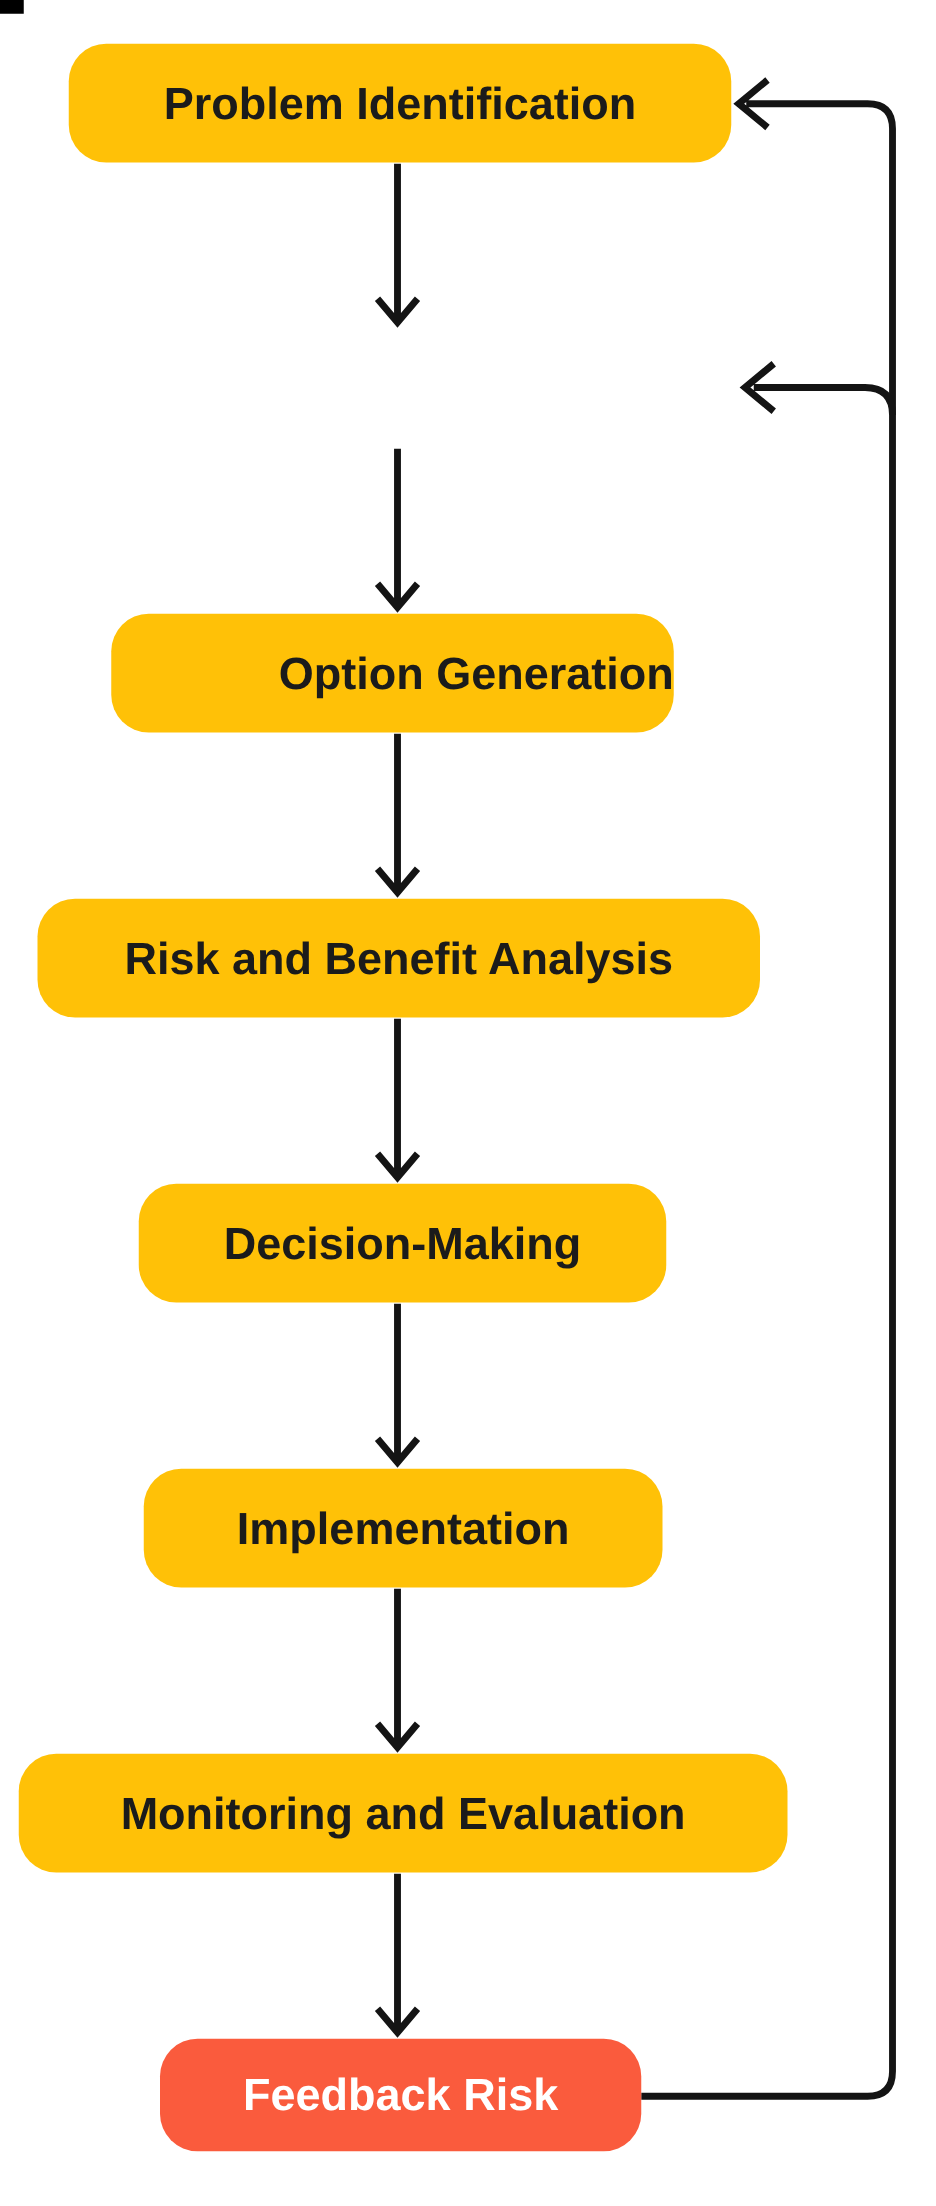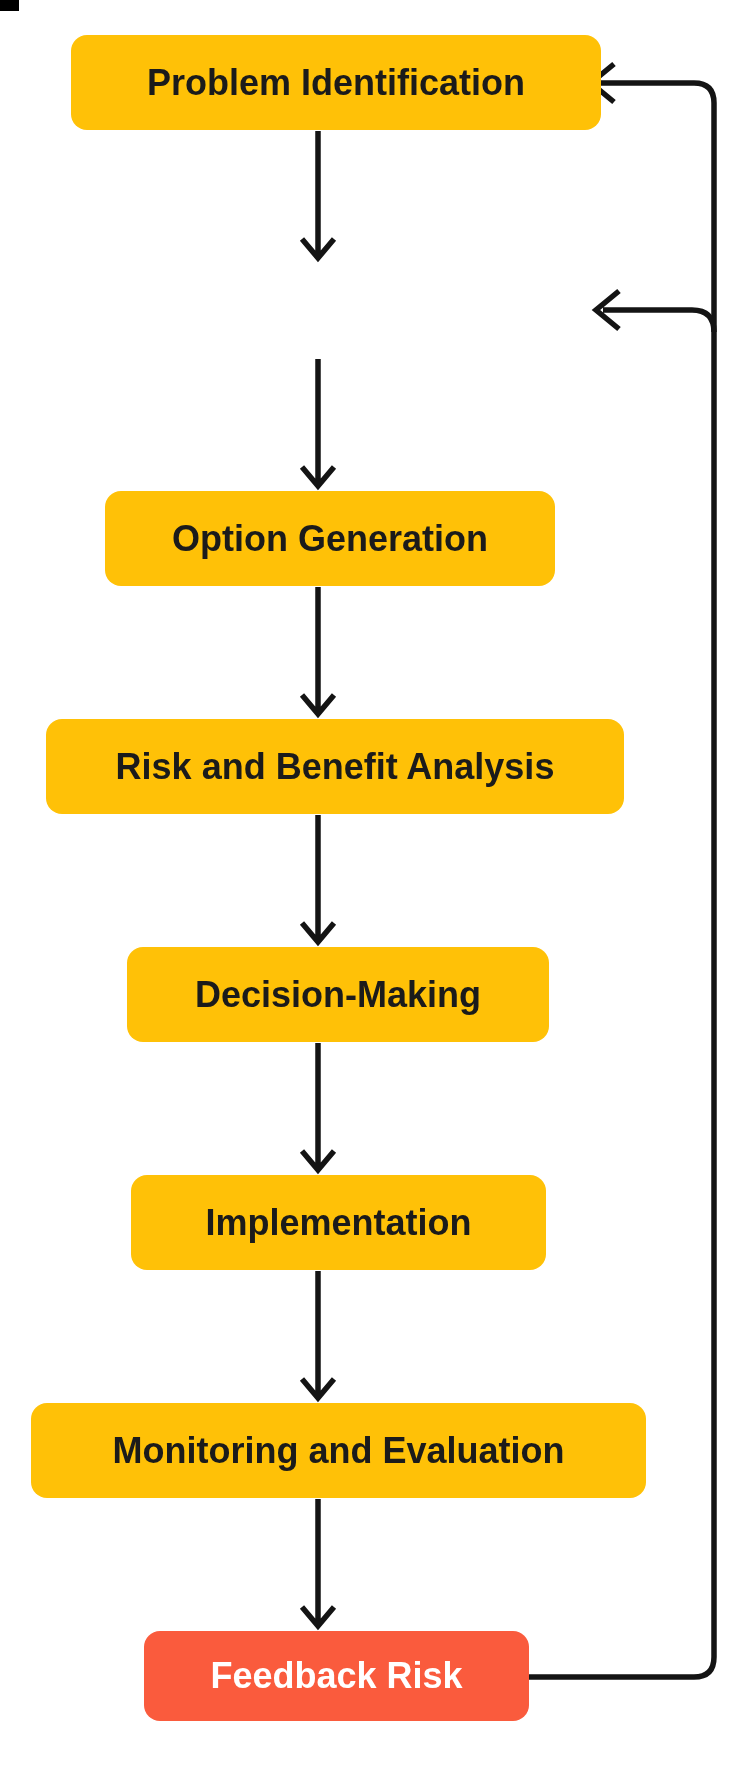--- a/index.html
+++ b/index.html
@@ -21,26 +21,25 @@
   }
   .arrows path {
     fill: none;
     stroke: #141414;
     stroke-width: 5.5;
     stroke-linecap: butt;
     stroke-linejoin: miter;
   }
   .node {
     position: absolute;
-    border-radius: 16px;
+    border-radius: 30px;
     display: flex;
     align-items: center;
     justify-content: center;
     box-sizing: border-box;
-    margin-left: 16px;
   }
   .node-label {
     font-size: 36px;
     font-weight: 700;
     line-height: 1;
     white-space: nowrap;
     letter-spacing: 0px;
   }
   .corner-artifact {
     position: absolute;
@@ -74,21 +73,21 @@
     <path d="M318 1499 V1625 M302 1607 L318 1626 L334 1607" stroke="#141414"></path>
 
     <path d="M513 1677 L694 1677 Q714 1677 714 1657 L714 103 Q714 83 694 83 L597 83 M614 64 L591 83 L614 102" stroke="#141414"></path>
 
     <path d="M714 332 Q714 310 692 310 L603 310 M619 291 L596 310 L619 329" stroke="#141414"></path>
   </svg>
 
   <div class="node n0" style="background: rgb(255, 193, 7); color: rgb(27, 27, 27);">
     <span class="node-label">Problem Identification</span>
   </div>
-  <div class="node n2" style="background: rgb(255, 193, 7); color: rgb(27, 27, 27);">
+  <div class="node n2" style="background: rgb(255, 193, 7); color: rgb(27, 27, 27); justify-content: flex-end;">
     <span class="node-label">Option Generation</span>
   </div>
   <div class="node n4" style="background: rgb(255, 193, 7); color: rgb(27, 27, 27);">
     <span class="node-label">Decision-Making</span>
   </div>
   <div class="node n3" style="background: rgb(255, 193, 7); color: rgb(27, 27, 27);">
     <span class="node-label">Risk and Benefit Analysis</span>
   </div>
   <div class="node n6" style="background: rgb(255, 193, 7); color: rgb(27, 27, 27);">
     <span class="node-label">Monitoring and Evaluation</span>

